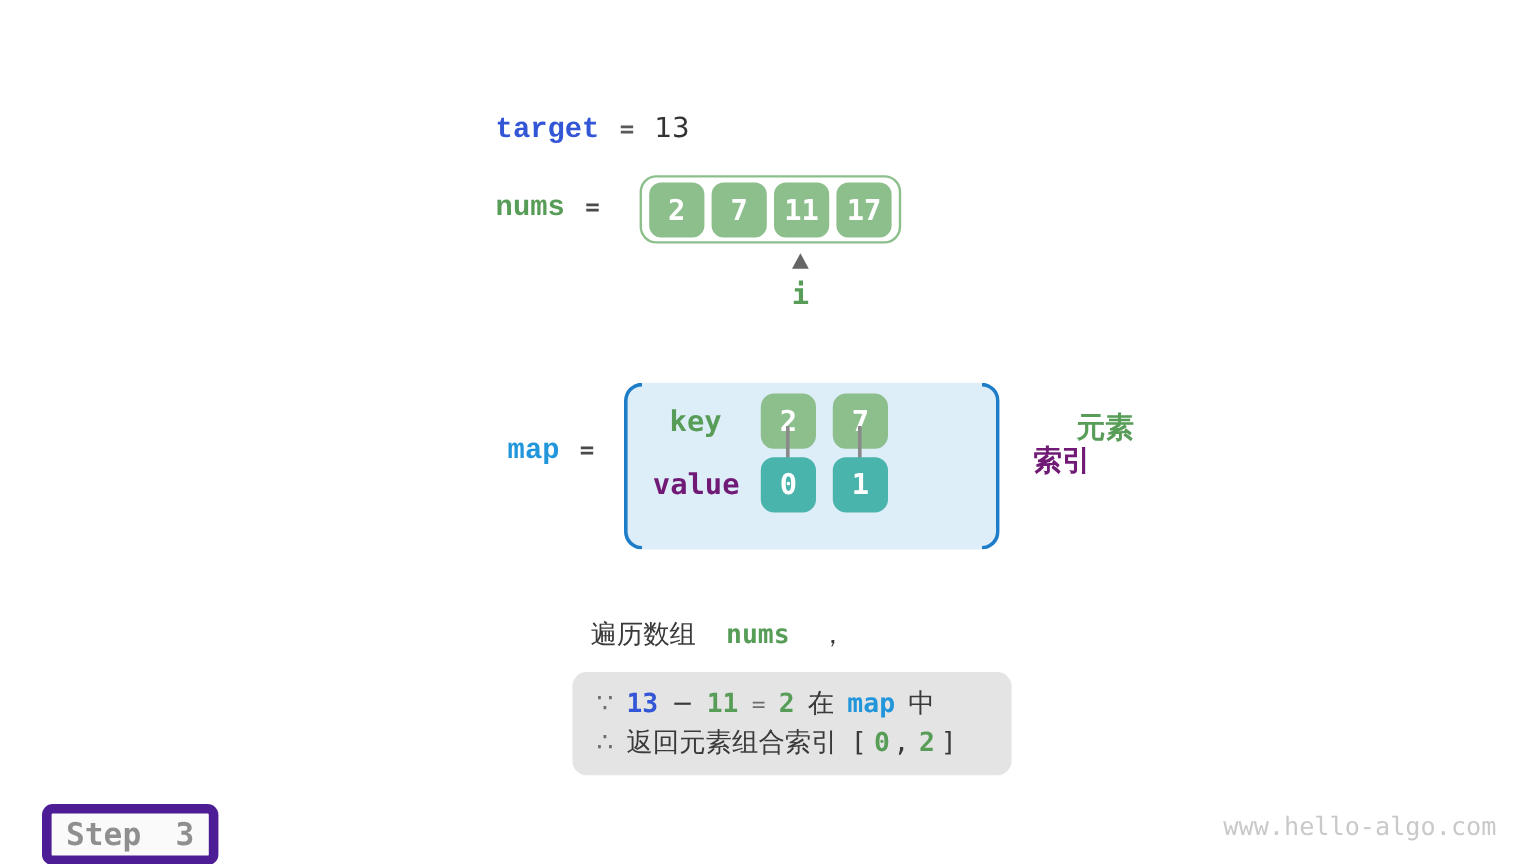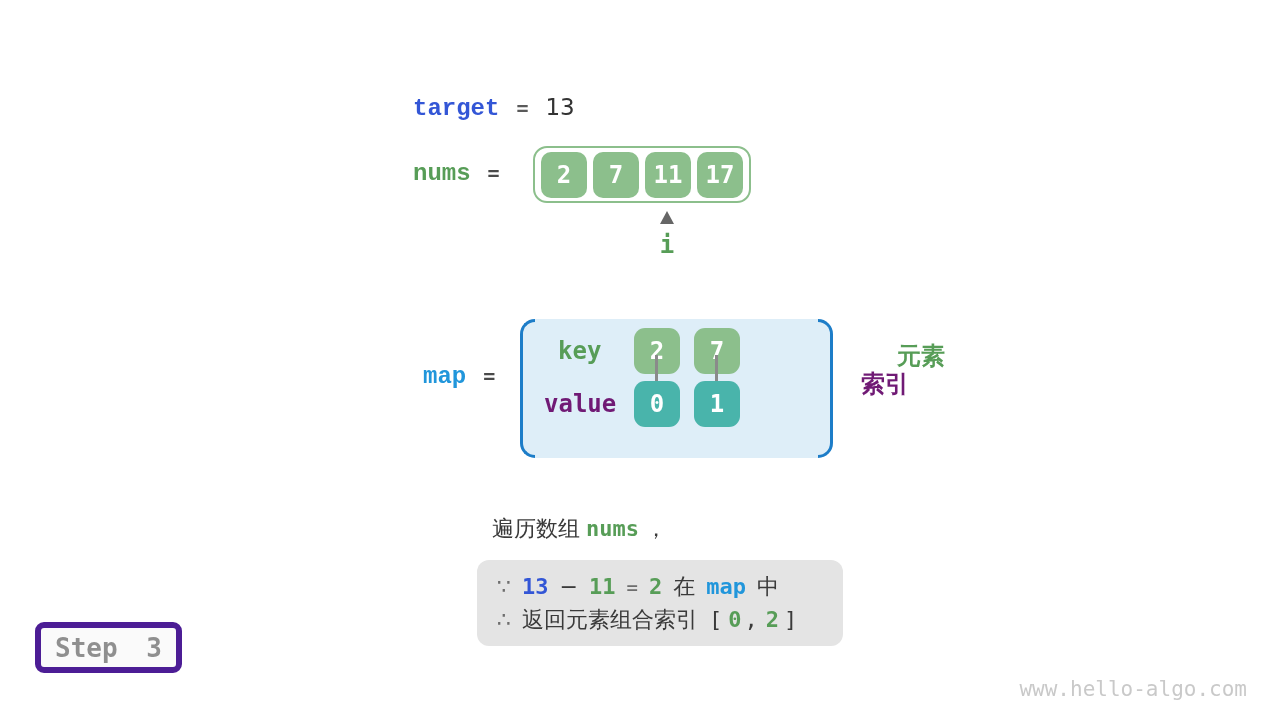--- a/index.html
+++ b/index.html
@@ -149,21 +149,21 @@
     font-size: 24px;
     font-weight: bold;
   }
 
   
   .caption {
     position: absolute;
     left: 492px; top: 514px;
     display: flex;
     align-items: baseline;
-    gap: 6px;
+    gap: 25px;
     font-size: 22px;
   }
 
   
   .conclusion-box {
     position: absolute;
     left: 477px; top: 560px;
     width: 366px; height: 86px;
     background: #E4E4E4;
     border-radius: 12px;
@@ -177,24 +177,24 @@
     align-items: baseline;
     gap: 11px;
     font-size: 22px;
     line-height: 30px;
   }
   .concl-line .tight { letter-spacing: 1px; }
 
   
   .step-badge {
     position: absolute;
-    left: 35px; top: 622px;
+    left: 35px; top: 670px;
     width: 147px; height: 51px;
     background: #FAFAFA;
-    border: 6px solid #4c1d95;
+    border: 8px solid #4c1d95;
     border-radius: 9px;
     display: flex;
     align-items: center;
     justify-content: center;
     font-family: "DejaVu Sans Mono", monospace;
     font-weight: bold;
     font-size: 26px;
     color: #8F8F8F;
     word-spacing: 13px;
   }

